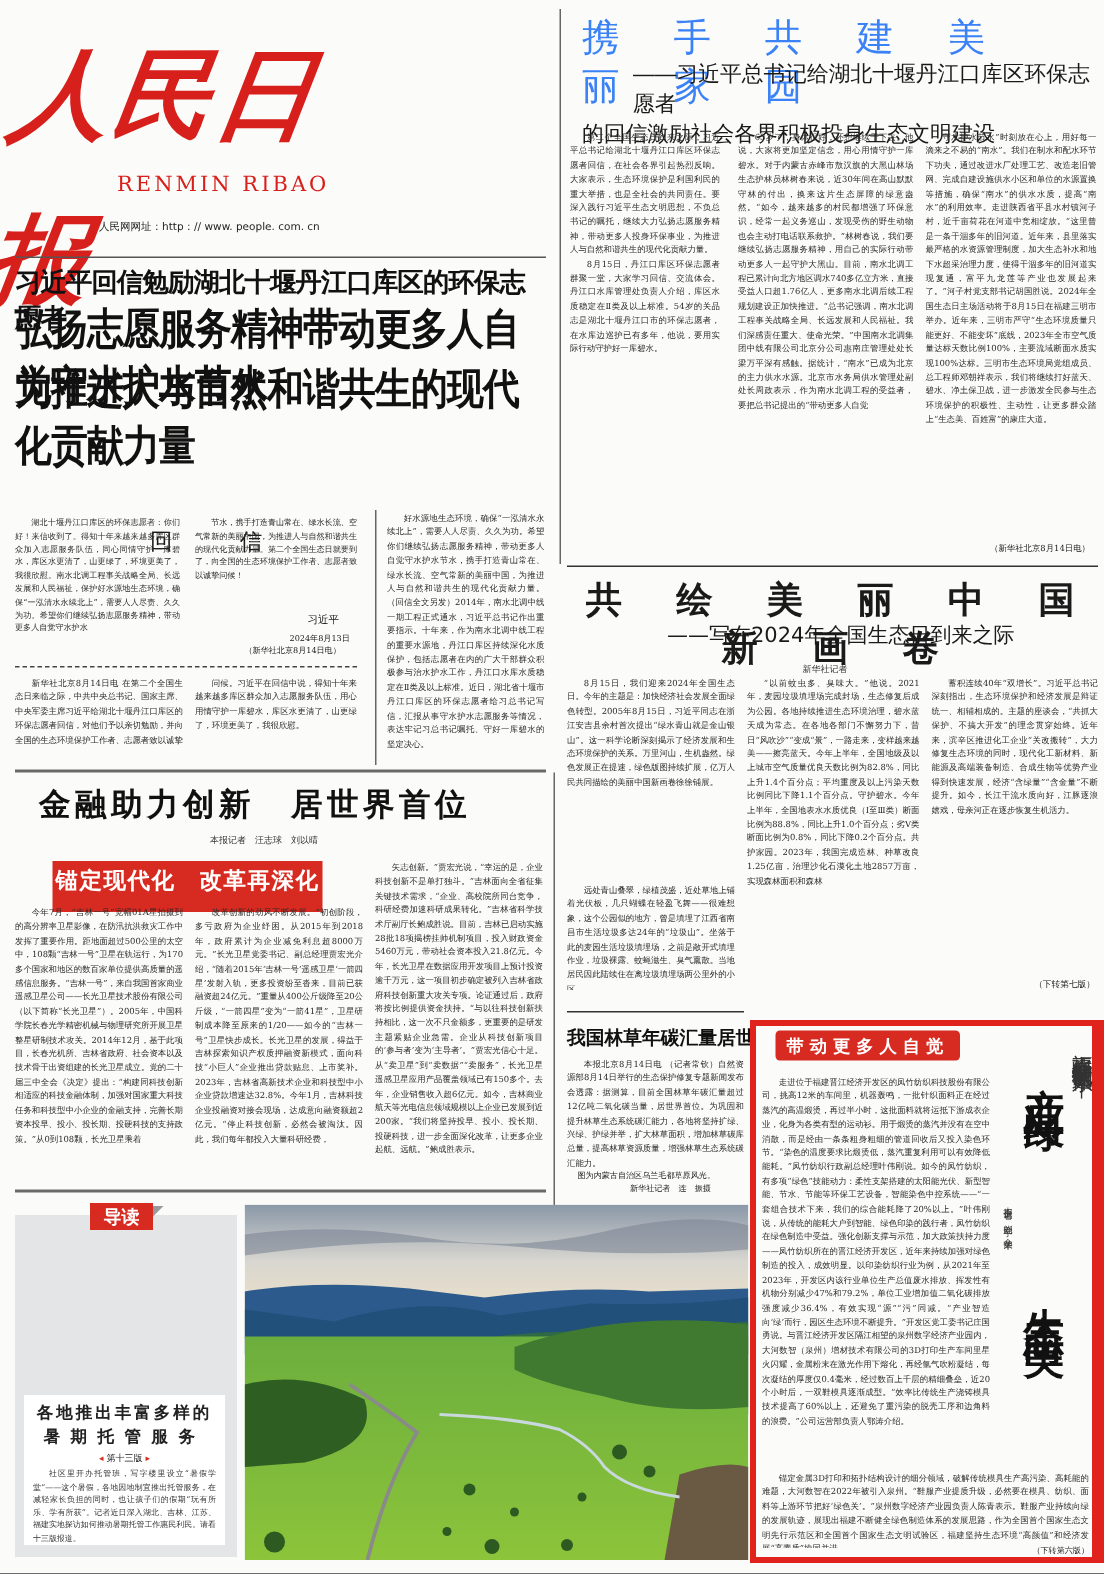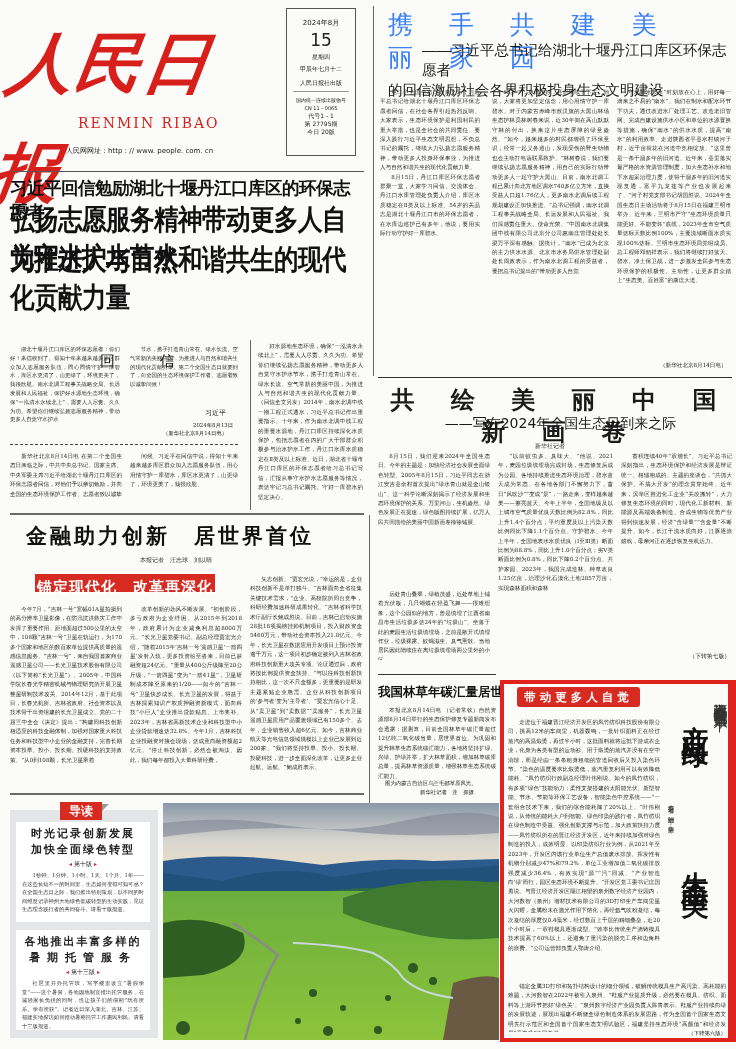--- a/index.html
+++ b/index.html
@@ -50,33 +50,20 @@
 </style>
 </head>
 <body>
 
 <div class="page">
 
   <div class="abs masthead-logo">人民日报</div>
   <div class="abs masthead-pinyin">RENMIN RIBAO</div>
   <div class="abs masthead-url">人民网网址：http：// www. people. com. cn</div>
 
-  <div class="abs datebox">
-    <div class="date-month">2024年8月</div>
-    <div class="date-day">15</div>
-    <div>星期四</div>
-    <div style="margin-top:4px;">甲辰年七月十二</div>
-    <div style="margin-top:6px;">人民日报社出版</div>
-    <div class="sep"></div>
-    <div style="font-size:5px;">国内统一连续出版物号</div>
-    <div style="font-size:5px;">CN 11－0065</div>
-    <div>代号1－1</div>
-    <div>第 27795期</div>
-    <div>今日 20版</div>
-  </div>
 
   <div class="abs vrule" style="left:373px; top:6px; height:370px;"></div>
 
   <div class="abs lead-title">携 手 共 建 美 丽 家 园</div>
   <div class="abs lead-sub">
     <div class="dash">——习近平总书记给湖北十堰丹江口库区环保志愿者</div>
     <div>的回信激励社会各界积极投身生态文明建设</div>
   </div>
   <div class="abs body-text" style="left:380px; top:88px; width:100px; height:282px;">
       <p>第二个全国生态日到来之际，习近平总书记给湖北十堰丹江口库区环保志愿者回信，在社会各界引起热烈反响。大家表示，生态环境保护是利国利民的重大举措，也是全社会的共同责任。要深入践行习近平生态文明思想，不负总书记的嘱托，继续大力弘扬志愿服务精神，带动更多人投身环保事业，为推进人与自然和谐共生的现代化贡献力量。</p>
@@ -112,21 +99,21 @@
       <p>问候。习近平在回信中说，得知十年来越来越多库区群众加入志愿服务队伍，用心用情守护一库碧水，库区水更清了，山更绿了，环境更美了，我很欣慰。</p>
     </div>
   <div class="abs vrule" style="left:250px; top:340px; height:170px;"></div>
   <div class="abs body-text" style="left:258px; top:342px; width:105px; height:164px;">
       <p>好水源地生态环境，确保“一泓清水永续北上”，需要人人尽责、久久为功。希望你们继续弘扬志愿服务精神，带动更多人自觉守水护水节水，携手打造青山常在、绿水长流、空气常新的美丽中国，为推进人与自然和谐共生的现代化贡献力量。（回信全文另发）2014年，南水北调中线一期工程正式通水，习近平总书记作出重要指示。十年来，作为南水北调中线工程的重要水源地，丹江口库区持续深化水质保护，包括志愿者在内的广大干部群众积极参与治水护水工作，丹江口水库水质稳定在Ⅱ类及以上标准。近日，湖北省十堰市丹江口库区的环保志愿者给习总书记写信，汇报从事守水护水志愿服务等情况，表达牢记习总书记嘱托、守好一库碧水的坚定决心。</p>
     </div>
   <div class="abs rule-thick" style="left:10px; top:513px; width:354px;"></div>
 
   <div class="abs section-title" style="left:26px; top:522px; font-size:21px; letter-spacing:3px;">金融助力创新　居世界首位</div>
   <div class="abs byline" style="left:140px; top:556px;">本报记者　汪志球　刘以晴</div>
-  <div class="abs red-banner" style="left:35px; top:574px; width:180px; height:18px; line-height:26px; font-size:15px; letter-spacing:1px;">锚定现代化　改革再深化</div>
+  <div class="abs red-banner" style="left:35px; top:574px; width:180px; height:34px; line-height:26px; font-size:15px; letter-spacing:1px;">锚定现代化　改革再深化</div>
   <div class="abs body-text" style="left:10px; top:605px; width:112px; height:185px;">
       <p>今年7月，“吉林一号”宽幅01A星拍摄到的高分辨率卫星影像，在防汛抗洪救灾工作中发挥了重要作用。距地面超过500公里的太空中，108颗“吉林一号”卫星在轨运行，为170多个国家和地区的数百家单位提供高质量的遥感信息服务。“吉林一号”，来自我国首家商业遥感卫星公司——长光卫星技术股份有限公司（以下简称“长光卫星”）。2005年，中国科学院长春光学精密机械与物理研究所开展卫星整星研制技术攻关。2014年12月，基于此项目，长春光机所、吉林省政府、社会资本以及技术骨干出资组建的长光卫星成立。党的二十届三中全会《决定》提出：“构建同科技创新相适应的科技金融体制，加强对国家重大科技任务和科技型中小企业的金融支持，完善长期资本投早、投小、投长期、投硬科技的支持政策。”从0到108颗，长光卫星乘着</p>
     </div>
   <div class="abs body-text" style="left:130px; top:605px; width:112px; height:185px;">
       <p>改革创新的劲风不断发展。“初创阶段，多亏政府为企业纾困。从2015年到2018年，政府累计为企业减免利息超8000万元。”长光卫星党委书记、副总经理贾宏光介绍，“随着2015年‘吉林一号’遥感卫星‘一箭四星’发射入轨，更多投资纷至沓来，目前已获融资超24亿元。”重量从400公斤级降至20公斤级，“一箭四星”变为“一箭41星”，卫星研制成本降至原来的1/20——如今的“吉林一号”卫星快步成长。长光卫星的发展，得益于吉林探索知识产权质押融资新模式，面向科技“小巨人”企业推出贷款贴息、上市奖补。2023年，吉林省高新技术企业和科技型中小企业贷款增速达32.8%。今年1月，吉林科技企业投融资对接会现场，达成意向融资额超2亿元。“停止科技创新，必然会被淘汰。因此，我们每年都投入大量科研经费，</p>
     </div>
   <div class="abs body-text" style="left:250px; top:575px; width:112px; height:215px;">
       <p>矢志创新。”贾宏光说，“幸运的是，企业科技创新不是单打独斗。”吉林面向全省征集关键技术需求，“企业、高校院所同台竞争，科研经费加速科研成果转化。”吉林省科学技术厅副厅长鲍成胜说。目前，吉林已启动实施28批18项揭榜挂帅机制项目，投入财政资金5460万元，带动社会资本投入21.8亿元。今年，长光卫星在数据应用开发项目上预计投资逾千万元，这一项目初步确定被列入吉林省政府科技创新重大攻关专项。论证通过后，政府将按比例提供资金扶持。“与以往科技创新扶持相比，这一次不只金额多，更重要的是研发主题紧贴企业急需。企业从科技创新项目的‘参与者’变为‘主导者’。”贾宏光信心十足。从“卖卫星”到“卖数据”“卖服务”，长光卫星遥感卫星应用产品覆盖领域已有150多个。去年，企业销售收入超6亿元。如今，吉林商业航天等光电信息领域规模以上企业已发展到近200家。“我们将坚持投早、投小、投长期、投硬科技，进一步全面深化改革，让更多企业起航、远航。”鲍成胜表示。</p>
     </div>
   <div class="abs rule-thick" style="left:10px; top:793px; width:354px;"></div>
@@ -169,26 +156,20 @@
     </div>
   <div class="abs body-text" style="left:508px; top:982px; width:218px; height:50px;">
       <p>锚定金属3D打印和拓扑结构设计的细分领域，破解传统模具生产高污染、高耗能的难题，大河数智在2022年被引入泉州。“鞋服产业提质升级，必然要在模具、纺织、面料等上游环节把好‘绿色关’。”泉州数字经济产业园负责人陈青表示。鞋服产业持续向绿的发展轨迹，展现出福建不断健全绿色制造体系的发展思路，作为全国首个国家生态文明先行示范区和全国首个国家生态文明试验区，福建坚持生态环境“高颜值”和经济发展“高素质”协同并进。</p>
     </div>
   <div class="abs continued" style="left:660px; top:1030px; width:66px; font-size:5.4px;">（下转第六版）</div>
 
   <div class="abs daodu-panel"></div>
   <div class="abs red-banner daodu-tag">导读</div>
   <div class="abs" style="left:102px; top:804px; width:0; height:0; border-left:7px solid #999; border-bottom:7px solid transparent;"></div>
 
-  <div class="daodu-item" style="top:822px; height:100px;">
-    <div class="t" style="margin-top:4px;">时光记录创新发展</div>
-    <div class="t">加快全面绿色转型</div>
-    <div class="pg"><span class="tri">◂</span> <span>第十版</span> <span class="tri">▸</span></div>
-    <div class="d">1秒钟、1分钟、1小时、1天、1个月、1年——在这些长短不一的时间里，生态如何变得可知可感？在全国生态日之际，我们推出特别策划，以不同的时间维度记录神州大地绿色低碳转型的生动实践，见证生态理念践行者的共同奋斗。请看十版报道。</div>
-  </div>
   <div class="daodu-item" style="top:930px; height:100px;">
     <div class="t" style="margin-top:4px;">各地推出丰富多样的</div>
     <div class="t" style="letter-spacing:7px;">暑期托管服务</div>
     <div class="pg"><span class="tri">◂</span> <span>第十三版</span> <span class="tri">▸</span></div>
     <div class="d">社区里开办托管班，写字楼里设立“暑假学堂”——这个暑假，各地因地制宜推出托管服务，在减轻家长负担的同时，也让孩子们的假期“玩有所乐、学有所获”。记者近日深入湖北、吉林、江苏、福建实地探访如何推动暑期托管工作惠民利民。请看十三版报道。</div>
   </div>
 
   <div class="abs photo">
     <svg width="336" height="237" viewBox="0 0 336 237">
       <defs>

